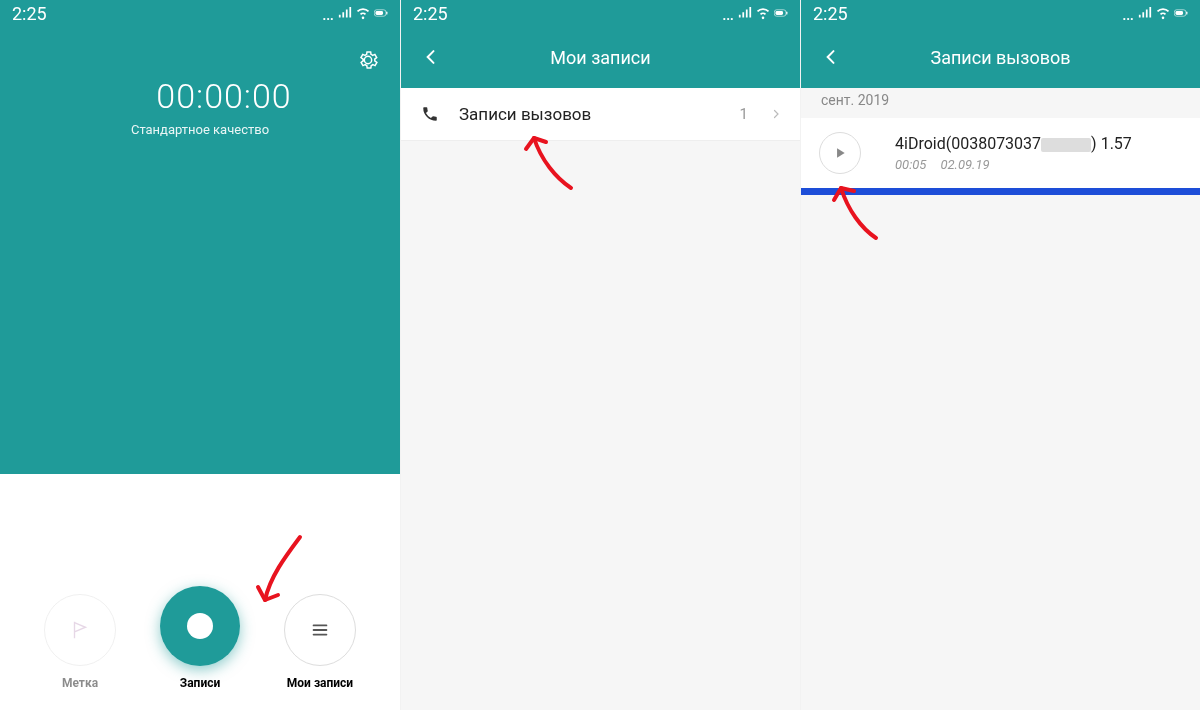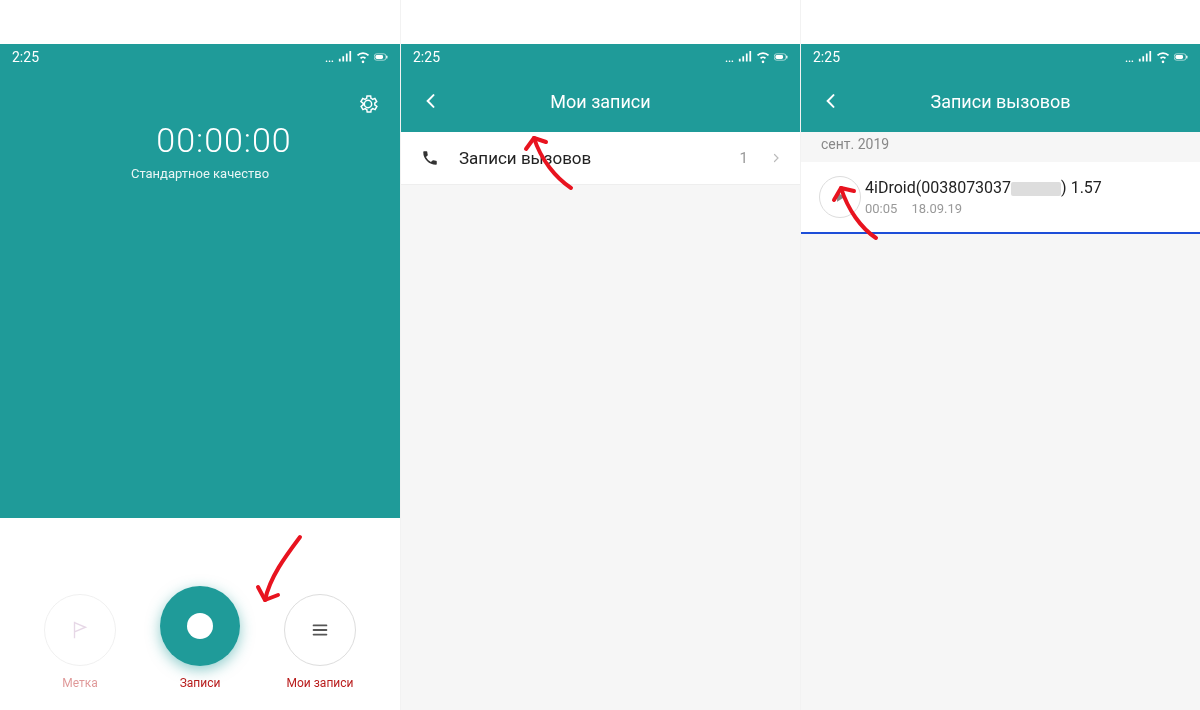--- a/index.html
+++ b/index.html
@@ -22,23 +22,22 @@
   }
   .screen + .screen { border-left: 1px solid rgba(0,0,0,0.05); }
 
   
   .statusbar {
     height: 26px;
     display: flex;
     align-items: center;
     justify-content: space-between;
     padding: 0 12px;
-    font-size: 14px;
+    font-size: 18px;
     color: #fff;
-    margin-top: 44px;
   }
   .statusbar .icons { display:flex; align-items:center; gap:4px; }
   .statusbar svg { width:14px; height:14px; }
   .teal-bg { background: #1f9b99; }
 
   
   .hero {
     background: #1f9b99;
     height: 448px;
     position: relative;
@@ -90,21 +89,21 @@
   .circ.outline { border:1px solid #ddd; }
   .circ.record {
     width:80px; height:80px;
     background:#1f9b99;
     box-shadow: 0 4px 14px rgba(31,155,153,0.5);
     position:relative;
   }
   .circ.record::after{
     content:""; width:26px; height:26px; border-radius:50%; background:#fff;
   }
-  .ctrl .lbl { font-size:12px; color:#b91c1c; }
+  .ctrl .lbl { font-size:12px; color:#000000;font-weight:bold; }
   .ctrl.disabled { opacity:0.45; }
 
   
   .app-header {
     background:#1f9b99;
     height:62px;
     display:flex; align-items:center;
     color:#fff;
     position:relative;
     padding: 0 12px;
@@ -139,37 +138,37 @@
 
   .section-hdr {
     padding: 4px 20px 10px;
     font-size:14px; color:#888;
     background:#f6f6f6;
   }
   .rec-row {
     background:#fff;
     display:flex; align-items:center;
     padding: 14px 18px;
-    gap:4px;
-    border-bottom:2px solid #1d4ed8;
+    gap:34px;
+    border-bottom:7px solid #1d4ed8;
     cursor:pointer;
   }
   .play-circ {
     width:42px; height:42px; border-radius:50%;
     border:1px solid #ddd;
     display:flex; align-items:center; justify-content:center;
     flex-shrink:0;
   }
   .rec-info { flex:1; }
   .rec-title { font-size:16px; color:#222; }
   .rec-title .obscured {
     display:inline-block; width:50px; height:14px;
     background:#ddd; vertical-align:middle; border-radius:2px;
   }
-  .rec-meta { margin-top:4px; font-size:13px; color:#999; display:flex; gap:14px;}
+  .rec-meta { margin-top:4px; font-size:13px; color:#999; display:flex; gap:14px;font-style:italic;}
 
   
   .arrow {
     position:absolute;
     pointer-events:none;
     z-index:50;
   }
   .arrow svg { overflow:visible; }
 </style>
 </head>
@@ -319,21 +318,21 @@
         <svg width="14" height="14" viewBox="0 0 24 24">
             <path fill="#888" d="M7 4l13 8-13 8z"></path>
           </svg>
       </div>
       <div class="rec-info">
         <div class="rec-title">
           <span>4iDroid(0038073037</span><span class="obscured"></span><span>) 1.57</span>
         </div>
         <div class="rec-meta">
           <span>00:05</span>
-          <span>18.09.19</span>
+          <span>02.09.19</span>
         </div>
       </div>
     </div>
   </div>
 
   <div class="arrow" style="left:25px; top:180px;">
     <svg width="70" height="70">
         <path d="M50 58 C 35 48, 22 30, 15 8" stroke="#e8131f" stroke-width="4" fill="none" stroke-linecap="round"></path>
         <path d="M15 8 l-7 12 M15 8 l13 3" stroke="#e8131f" stroke-width="4" fill="none" stroke-linecap="round"></path>
       </svg>

